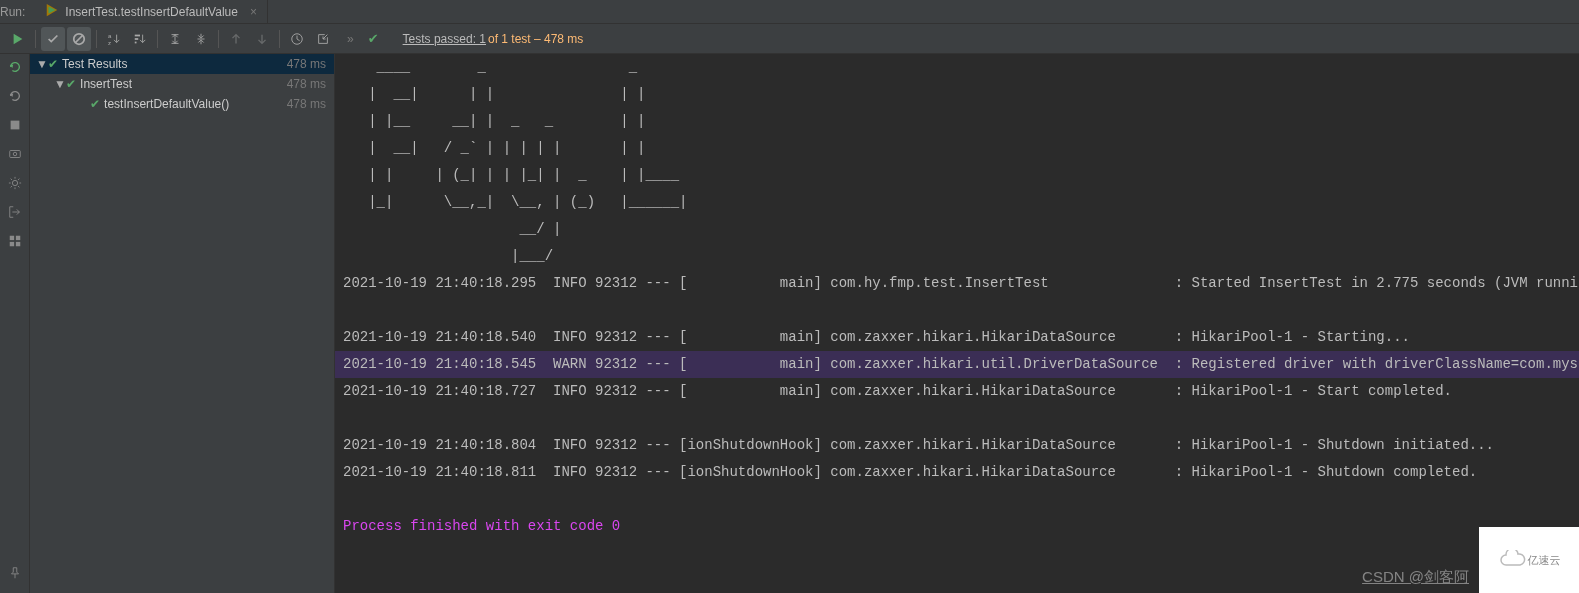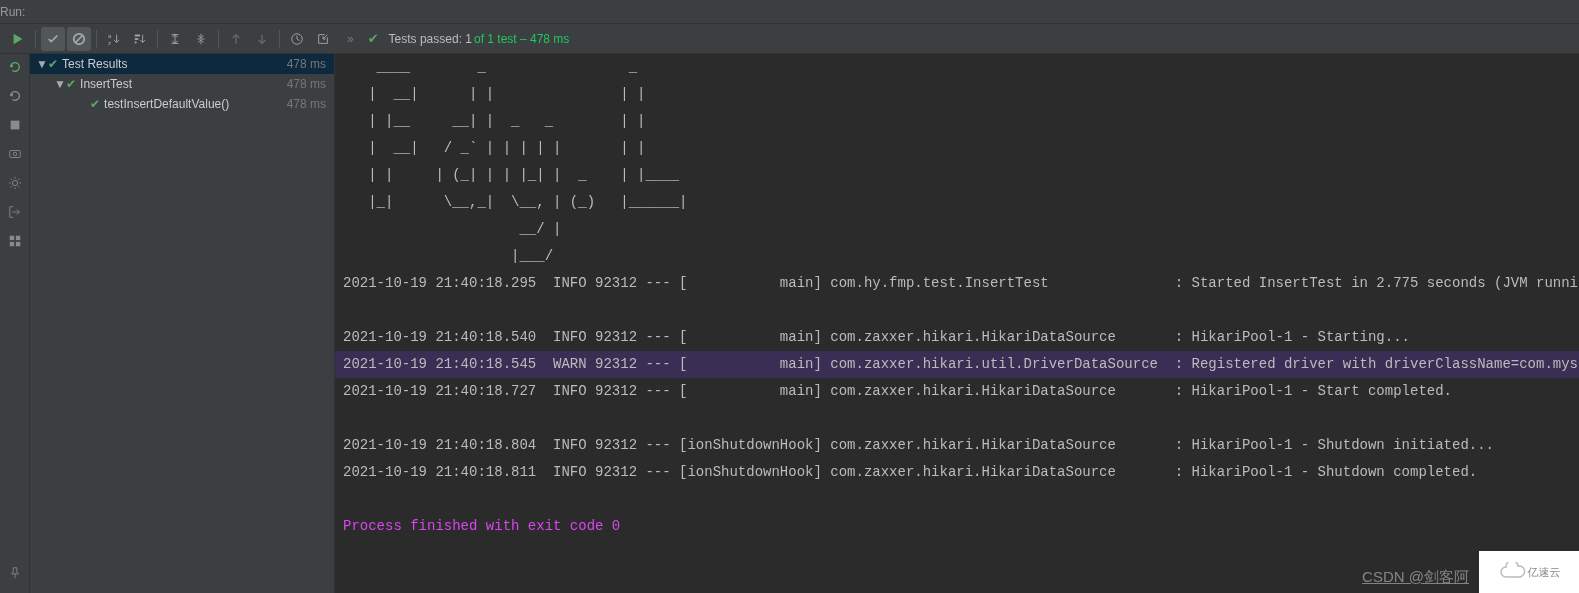--- a/index.html
+++ b/index.html
@@ -6,50 +6,60 @@
 body { font-family: "Microsoft YaHei", -apple-system, Segoe UI, sans-serif; background: #2b2b2b; color: #bbb; font-size: 12px; overflow: hidden; width: 1579px; height: 593px; position: relative; }
 .header { display: flex; align-items: center; height: 24px; background: #3c3f41; border-bottom: 1px solid #323232; padding-left: 0; }
 .header .label { color: #999; margin-right: 10px; }
 .header .tab { display: flex; align-items: center; gap: 6px; padding: 0 10px; height: 100%; border-right: 1px solid #323232; }
 .header .tab .icon-run { color: #a57705; }
 .header .tab .close { color: #777; margin-left: 6px; }
 .toolbar { display: flex; align-items: center; height: 30px; background: #3c3f41; border-bottom: 1px solid #323232; padding-left: 6px; gap: 2px; }
 .toolbar .btn { width: 24px; height: 24px; display: flex; align-items: center; justify-content: center; color: #a9a9a9; border-radius: 3px; }
 .toolbar .sep { width: 1px; height: 18px; background: #555; margin: 0 3px; }
 .toolbar .status-ok { color: #59a869; font-size: 13px; }
-.toolbar .status-text { color: #bbb; margin-left: 2px; }
-.toolbar .status-dim { color: #22c55e; }
+.toolbar .status-text { color: #bbb; margin-left: 16px; text-decoration: underline; }
+.toolbar .status-dim { color: #fdba74; }
 .main { display: flex; height: calc(100% - 54px); }
 .gutter { width: 30px; background: #3c3f41; border-right: 1px solid #323232; display: flex; flex-direction: column; align-items: center; padding-top: 6px; gap: 12px; }
 .gutter .gicon { color: #8a8a8a; font-size: 14px; }
 .gutter .gicon.run { color: #59a869; }
 .gutter .gicon.pin { margin-top: auto; margin-bottom: 10px; }
 .tree { width: 305px; background: #3c3f41; border-right: 1px solid #323232; }
 .tree-row { display: flex; align-items: center; height: 20px; padding-right: 8px; }
 .tree-row.sel { background: #0d293e; }
 .tree-row .arrow { width: 12px; text-align: center; color: #aaa; }
 .tree-row .ok { color: #59a869; margin-right: 4px; }
 .tree-row .name { flex: 1; color: #ccc; }
 .tree-row .time { color: #777; }
 .tree-row.r0 { padding-left: 6px; }
 .tree-row.r1 { padding-left: 24px; }
 .tree-row.r2 { padding-left: 48px; }
 .console { flex: 1; background: #2b2b2b; font-family: "Consolas","Courier New",monospace; font-size: 14px; line-height: 27px; color: #bbb; overflow: hidden; white-space: pre; position: relative; }
 .console .logline { padding-left: 8px; height: 27px; }
 .console .warn { background: #3b2e55; color: #bbb; }
 .console .exit { color: #d946ef; }
 .watermark { position: absolute; bottom: 6px; right: 110px; color: #ccc; font-size: 15px; opacity: 0.55; font-family: sans-serif; text-decoration: underline; }
-.cornerlogo { position: absolute; bottom: 0; right: 0; width: 100px; height: 42px; background: #fff; display: flex; align-items: center; justify-content: center; color: #888; font-size: 11px; }
+.cornerlogo { position: absolute; bottom: 0; right: 0; width: 100px; height: 66px; background: #fff; display: flex; align-items: center; justify-content: center; color: #888; font-size: 11px; }
 .svgicon { width: 14px; height: 14px; }
 </style>
 </head>
 <body>
 
 <div class="header">
   <span class="label">Run:</span>
+  <div class="tab">
+    <span class="icon-run">
+      <svg class="svgicon" viewBox="0 0 16 16">
+          <polygon points="2,1 14,8 2,15" fill="#a57705"></polygon>
+          <polygon points="4,4 12,8 4,12" fill="#499c54"></polygon>
+        </svg>
+    </span>
+    <span>InsertTest.testInsertDefaultValue</span>
+    <span class="close">×</span>
+  </div>
 </div>
 
 <div class="toolbar">
   <div class="btn">
       <svg class="svgicon" viewBox="0 0 16 16">
         <polygon points="3,2 13,8 3,14" fill="#59a869"></polygon>
       </svg>
     </div>
   <span class="sep"></span>
   <div class="btn" style="background:#515658">

